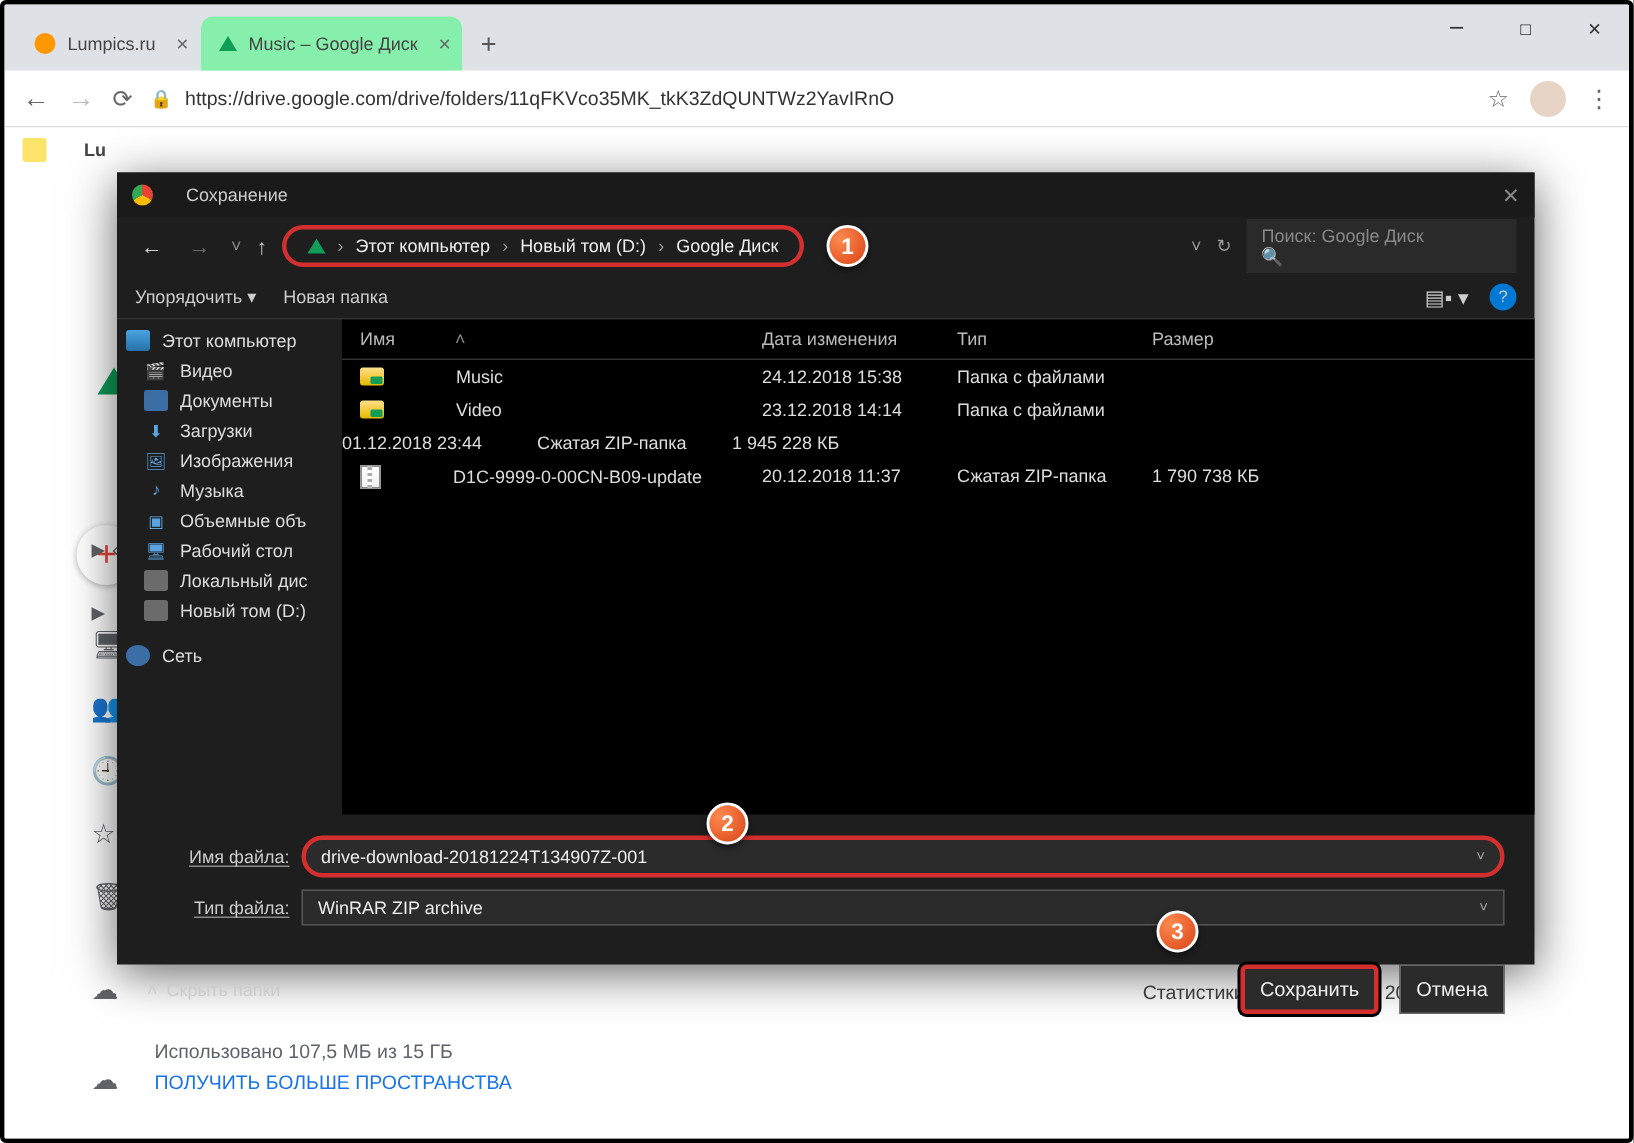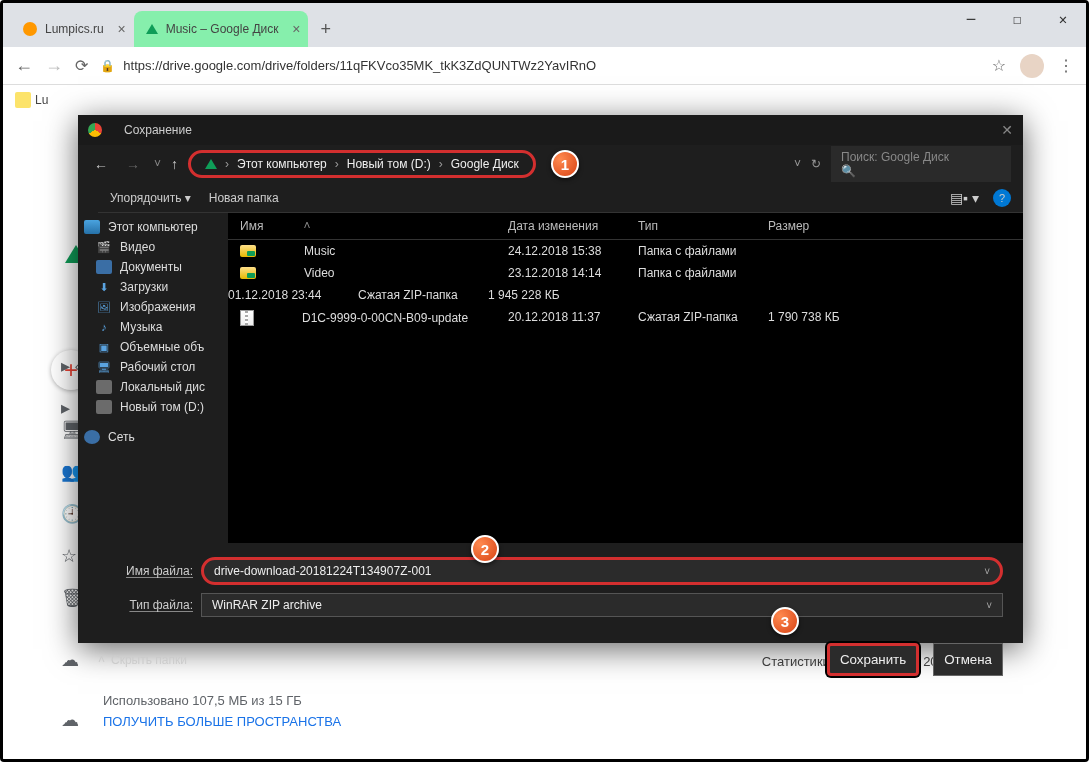--- a/index.html
+++ b/index.html
@@ -16,21 +16,21 @@
 
 .chrome-addr { height: 38px; background: #fff; display: flex; align-items: center; padding: 0 12px; gap: 12px; border-bottom: 1px solid #ddd; }
 .nav-btn { color: #666; font-size: 18px; }
 .chrome-refresh { color: #666; font-size: 16px; }
 .url-bar { flex: 1; display: flex; align-items: center; gap: 8px; font-size: 13px; color: #333; }
 .lock { color: #5f6368; font-size: 12px; }
 .chrome-icons { display: flex; gap: 14px; align-items: center; }
 .star { color: #666; font-size: 16px; }
 .avatar { width: 24px; height: 24px; border-radius: 50%; background: #e8d4c5; }
 
-.bookmarks { height: 30px; background: #fff; padding: 0 12px; display: flex; align-items: center; gap: 4px; font-size: 12px; color: #444; }
+.bookmarks { height: 30px; background: #fff; padding: 0 12px; display: flex; align-items: center; gap: 25px; font-size: 12px; color: #444; font-weight: bold; }
 .bk-icon { width: 16px; height: 16px; background: #fce36a; border-radius: 2px; }
 
 
 .drive-bg { position: absolute; top: 112px; left: 0; right: 0; bottom: 0; background: #fff; }
 .drive-logo { position: absolute; left: 62px; top: 130px; }
 .drive-tri { display: inline-block; width: 0; height: 0; border-left: 11px solid transparent; border-right: 11px solid transparent; border-bottom: 18px solid #0f9d58; position: relative;}
 .drive-left-icons { position: absolute; left: 58px; top: 240px; width: 32px; display: flex; flex-direction: column; gap: 20px; }
 .drive-left-icons span { color: #5f6368; font-size: 18px; }
 .plus-btn { position: absolute; left: 48px; top: 235px; width: 40px; height: 40px; border-radius: 50%; background: #fff; box-shadow: 0 1px 4px rgba(0,0,0,0.3); display: flex; align-items: center; justify-content: center; font-size: 24px; font-weight: 400; }
 .plus-btn .g1{color:#ea4335}
@@ -49,21 +49,21 @@
 .dlg-nav { height: 38px; display: flex; align-items: center; padding: 0 12px; gap: 10px; }
 .nav-arrow { color: #ccc; font-size: 14px; padding: 0 4px; }
 .nav-up { color: #ccc; font-size: 14px; }
 .breadcrumb { display: flex; align-items: center; gap: 8px; padding: 4px 14px; border: 3px solid #d32f2f; border-radius: 18px; }
 .bc-item { color: #eee; }
 .bc-sep { color: #999; }
 .bc-drive-ico { display:inline-block; width: 0; height: 0; border-left: 6px solid transparent; border-right: 6px solid transparent; border-bottom: 10px solid #0f9d58;}
 .nav-refresh { margin-left: auto; color: #999; display: flex; gap: 10px; align-items: center;}
 .search-box { background: #2a2a2a; color: #888; padding: 4px 10px; width: 180px; display: flex; justify-content: space-between; flex-direction: column; }
 
-.dlg-toolbar { height: 30px; display: flex; align-items: center; padding: 0 12px; gap: 18px; border-bottom: 1px solid #333; margin-left: 20px; }
+.dlg-toolbar { height: 30px; display: flex; align-items: center; padding: 0 12px; gap: 18px; border-bottom: 1px solid #333; }
 .dlg-toolbar span { color: #ccc; }
 .tb-right { margin-left: auto; display: flex; gap: 14px; align-items: center; }
 .view-btn { color: #ccc; font-size: 14px; display: flex; gap: 2px; }
 .help-ico { width: 18px; height: 18px; border-radius: 50%; background: #0078d4; color: #fff; display: flex; align-items: center; justify-content: center; font-size: 11px; }
 
 .dlg-body { display: flex; height: 330px; }
 .tree { width: 150px; background: #1e1e1e; overflow: hidden; padding: 4px 0; }
 .tree-item { display: flex; align-items: center; gap: 8px; padding: 3px 8px 3px 18px; color: #ddd; white-space: nowrap; }
 .tree-item.root { padding-left: 6px; }
 .tree-item .ico { width: 16px; height: 14px; display: inline-flex; align-items: center; justify-content: center; font-size: 11px; }

